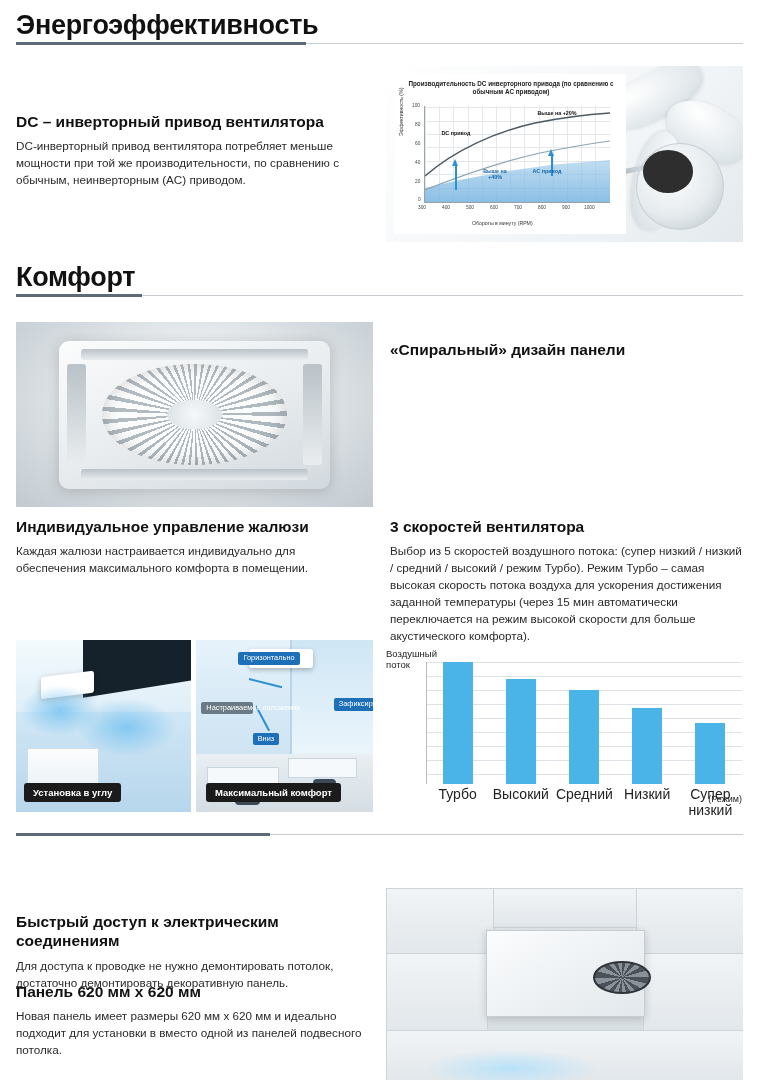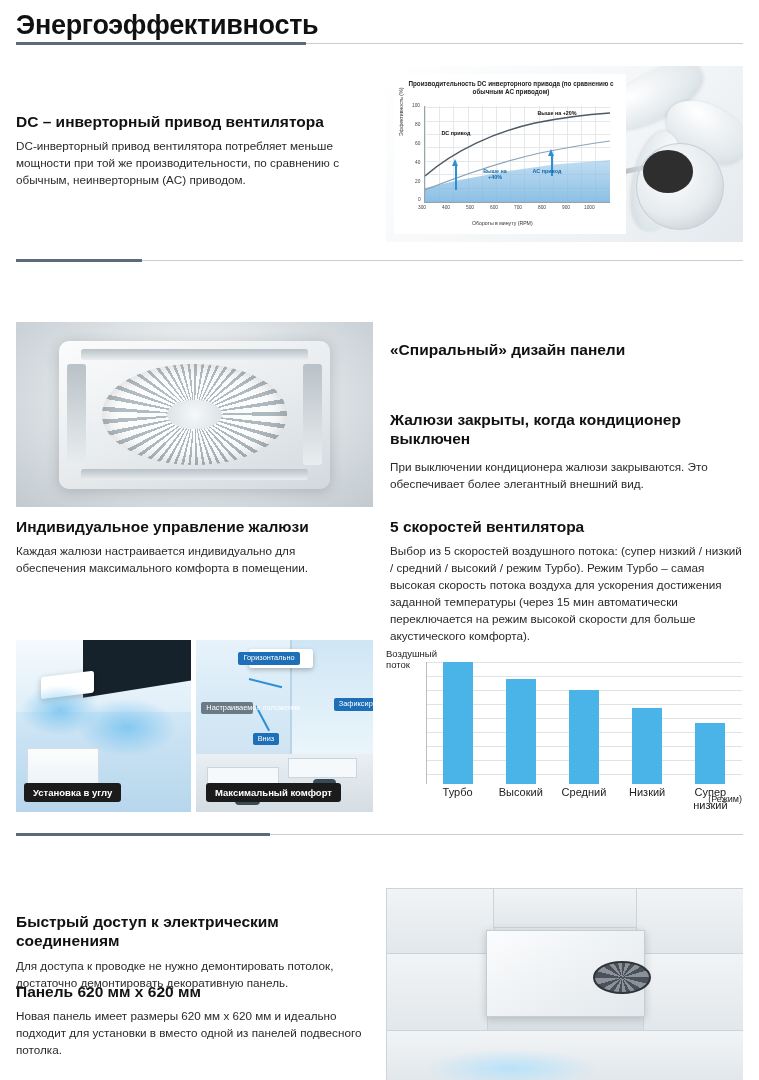--- a/index.html
+++ b/index.html
@@ -335,21 +335,21 @@
   }
   .bc-labels {
     position: absolute;
     left: 40px; right: 0; bottom: 0; height: 26px;
     display: flex;
     justify-content: space-around;
   }
   .bc-label {
     width: 56px;
     text-align: center;
-    font-size: 11px;
+    font-size: 14px;
     color: #222;
     line-height: 1.15;
   }
   .bc-ylabel {
     position: absolute;
     left: 0; top: 0;
     font-size: 9.5px;
     color: #222;
     line-height: 1.2;
     width: 48px;
@@ -454,52 +454,49 @@
       <div class="mc-tick" style="left:96px;top:131px;">600</div>
       <div class="mc-tick" style="left:120px;top:131px;">700</div>
       <div class="mc-tick" style="left:144px;top:131px;">800</div>
       <div class="mc-tick" style="left:168px;top:131px;">900</div>
       <div class="mc-tick" style="left:190px;top:131px;">1000</div>
     </div>
   </div>
 
   <div class="block" style="left:0;top:262px;width:759px;">
     <div class="section-head">
+      <h1>Комфорт</h1>
       <div class="rule-light" style="width:727px;"></div>
       <div class="rule-dark" style="width:126px;margin-top:-2px;"></div>
     </div>
   </div>
 
   <div class="photo cassette-photo" style="left:16px;top:322px;width:357px;height:185px;">
     <div class="cassette-inner">
       <div class="cassette-grille"></div>
       <div class="cassette-hub"></div>
       <div class="cassette-slot" style="left:8%;top:6%;width:84%;height:7%;"></div>
       <div class="cassette-slot" style="left:8%;bottom:6%;width:84%;height:7%;"></div>
       <div class="cassette-slot" style="left:3%;top:16%;width:7%;height:68%;"></div>
       <div class="cassette-slot" style="right:3%;top:16%;width:7%;height:68%;"></div>
     </div>
   </div>
 
   <div class="block" style="left:390px;top:340px;width:352px;">
     <h2 class="sub">«Спиральный» дизайн панели</h2>
   </div>
 
-  <div class="block" style="left:390px;top:410px;width:352px;">
-    <h2 class="sub">Жалюзи закрыты, когда кондиционер выключен</h2>
-    <p class="body" style="margin-top:10px;">При выключении кондиционера жалюзи закрываются. Это обеспечивает более элегантный внешний вид.</p>
-  </div>
 
   <div class="block" style="left:16px;top:517px;width:352px;">
     <h2 class="sub">Индивидуальное управление жалюзи</h2>
     <p class="body">Каждая жалюзи настраивается индивидуально для обеспечения максимального комфорта в помещении.</p>
   </div>
 
   <div class="block" style="left:390px;top:517px;width:352px;">
-    <h2 class="sub">5 скоростей вентилятора</h2>
+    <h2 class="sub">3 скоростей вентилятора</h2>
     <p class="body">Выбор из 5 скоростей воздушного потока: (супер низкий / низкий / средний / высокий / режим Турбо). Режим Турбо – самая высокая скорость потока воздуха для ускорения достижения заданной температуры (через 15 мин автоматически переключается на режим высокой скорости для больше акустического комфорта).</p>
   </div>
 
   <div class="photo corner-photo" style="left:16px;top:640px;width:175px;height:172px;">
     <div class="corner-ceiling"></div>
     <div class="corner-dark"></div>
     <div class="corner-unit"></div>
     <div class="corner-air" style="left:2%;top:26%;width:46%;height:30%;"></div>
     <div class="corner-air" style="left:34%;top:34%;width:58%;height:34%;"></div>
     <div class="corner-wall"></div>

